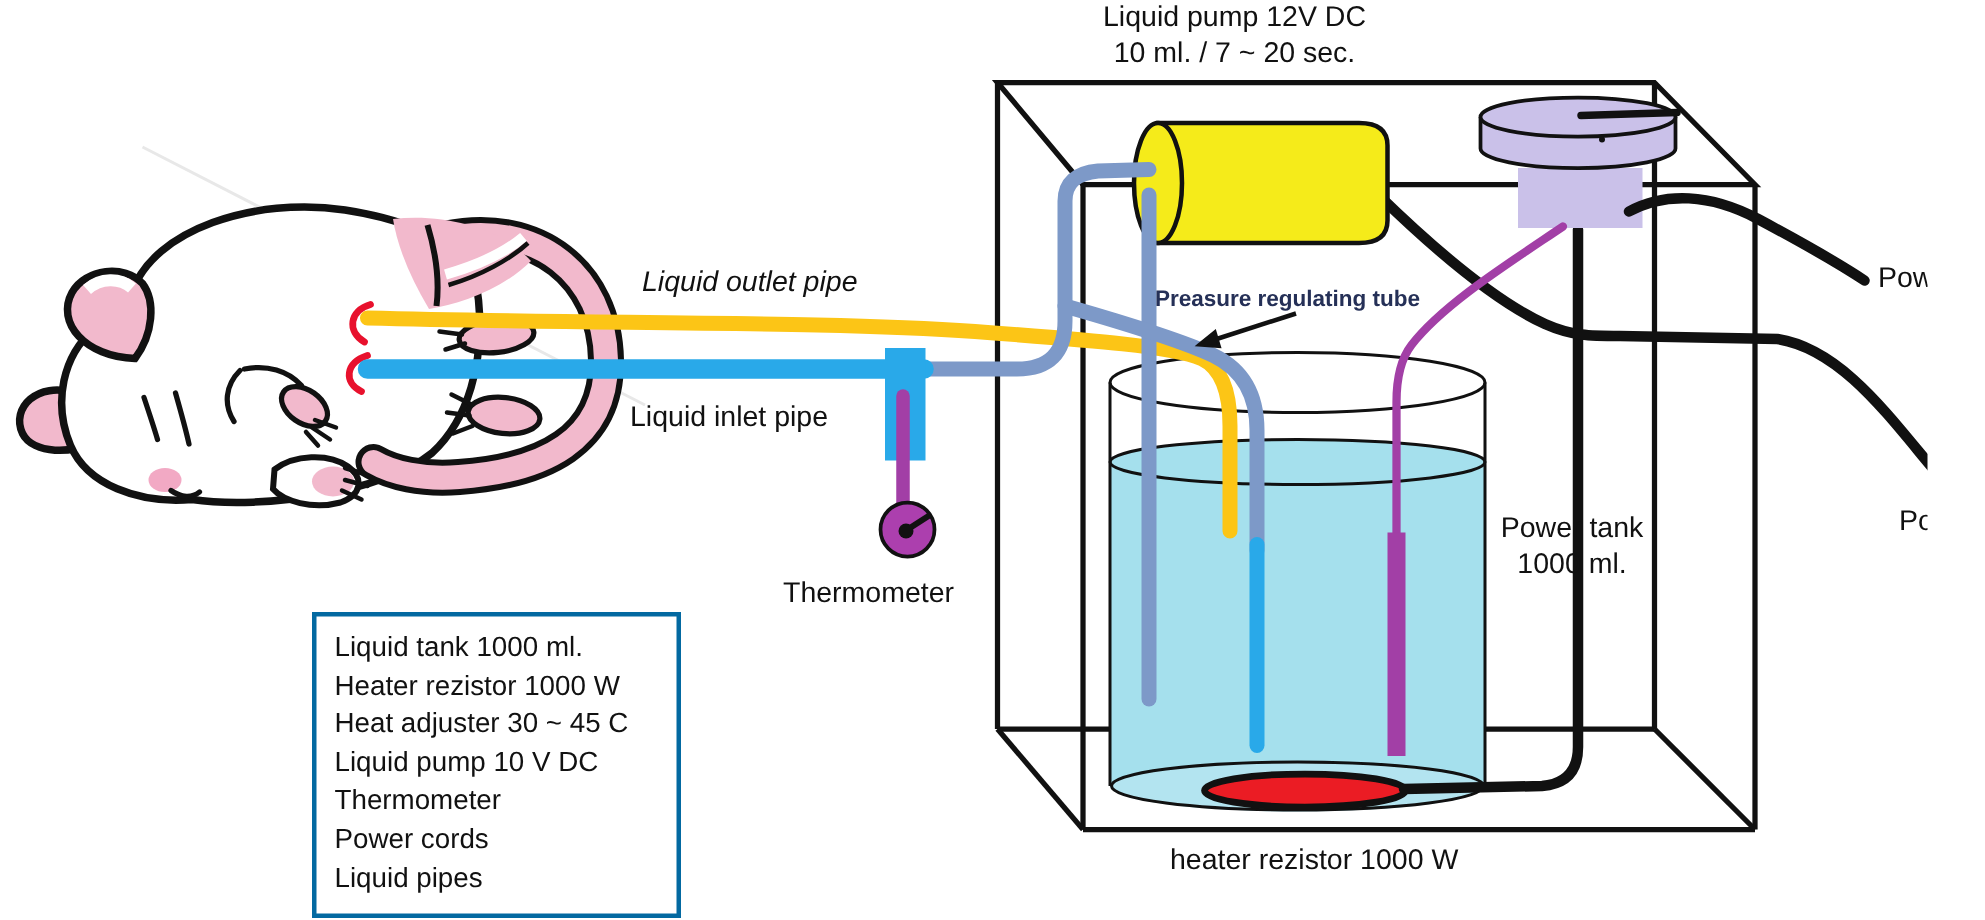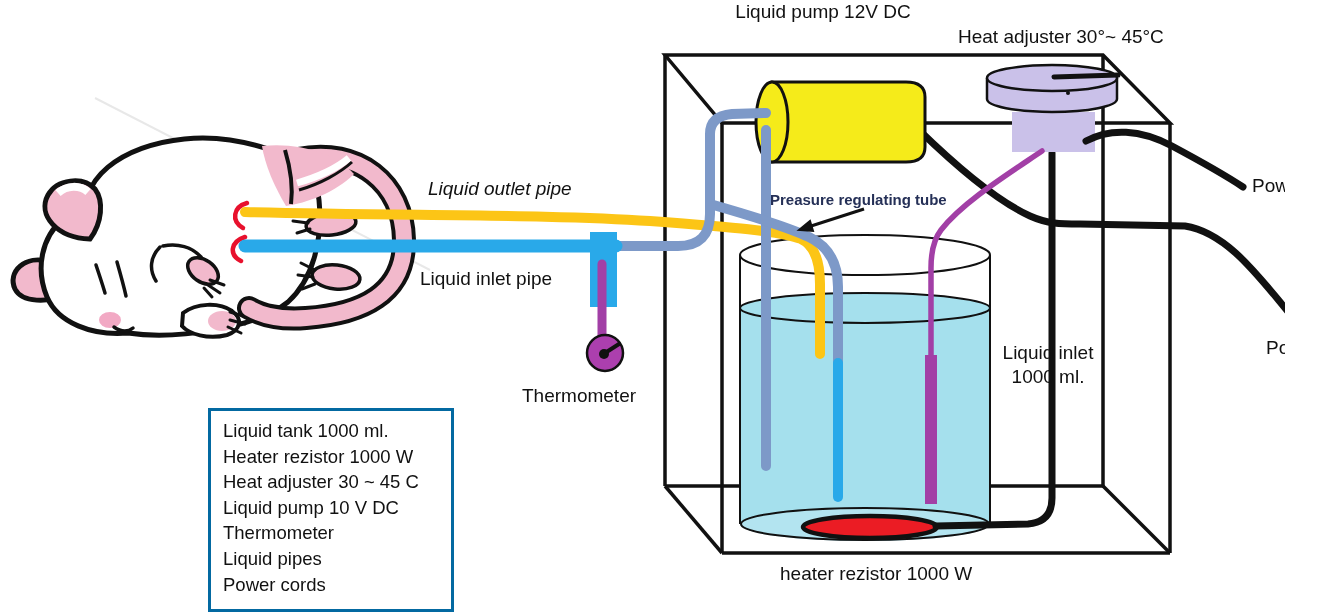--- a/index.html
+++ b/index.html
@@ -129,46 +129,46 @@
   </g>
 
   <g>
     <line x1="864" y1="209" x2="808" y2="227" stroke="#111" stroke-width="3"></line>
     <polygon points="799,230 810,221 813,231" fill="#111" stroke="#111" stroke-width="2"></polygon>
   </g>
 </svg>
 
   <div class="lbl center" style="left:723px; top:0px; width:200px;">
     <div>Liquid pump 12V DC</div>
+    <div>10 ml. / 7 ~ 20 sec.</div>
   </div>
 
-  <div class="lbl" style="left:958px; top:25px;">Heat adjuster 30°~ 45°C</div>
 
   <div class="lbl" style="left:428px; top:177px;font-style:italic;">Liquid outlet pipe</div>
 
   <div class="lbl" style="left:420px; top:267px;">Liquid inlet pipe</div>
 
   <div class="lbl small" style="left:770px; top:188px;text-align:right;">Preasure regulating tube</div>
 
   <div class="lbl" style="left:522px; top:384px;">Thermometer</div>
 
   <div class="lbl center" style="left:988px; top:341px; width:120px;">
-    <div>Liquid inlet</div>
+    <div>Power tank</div>
     <div>1000 ml.</div>
   </div>
 
   <div class="lbl" style="left:780px; top:562px;">heater rezistor 1000 W</div>
 
   <div class="lbl" style="left:1252px; top:174px;">Power</div>
 
   <div class="lbl" style="left:1266px; top:336px;">Power</div>
 
   <div class="legend-box">
     <div>Liquid tank 1000 ml.</div>
     <div>Heater rezistor 1000 W</div>
     <div>Heat adjuster 30 ~ 45 C</div>
     <div>Liquid pump 10 V DC</div>
     <div>Thermometer</div>
+    <div>Power cords</div>
     <div>Liquid pipes</div>
-    <div>Power cords</div>
   </div>
 
 </div>
 
 </body></html>

